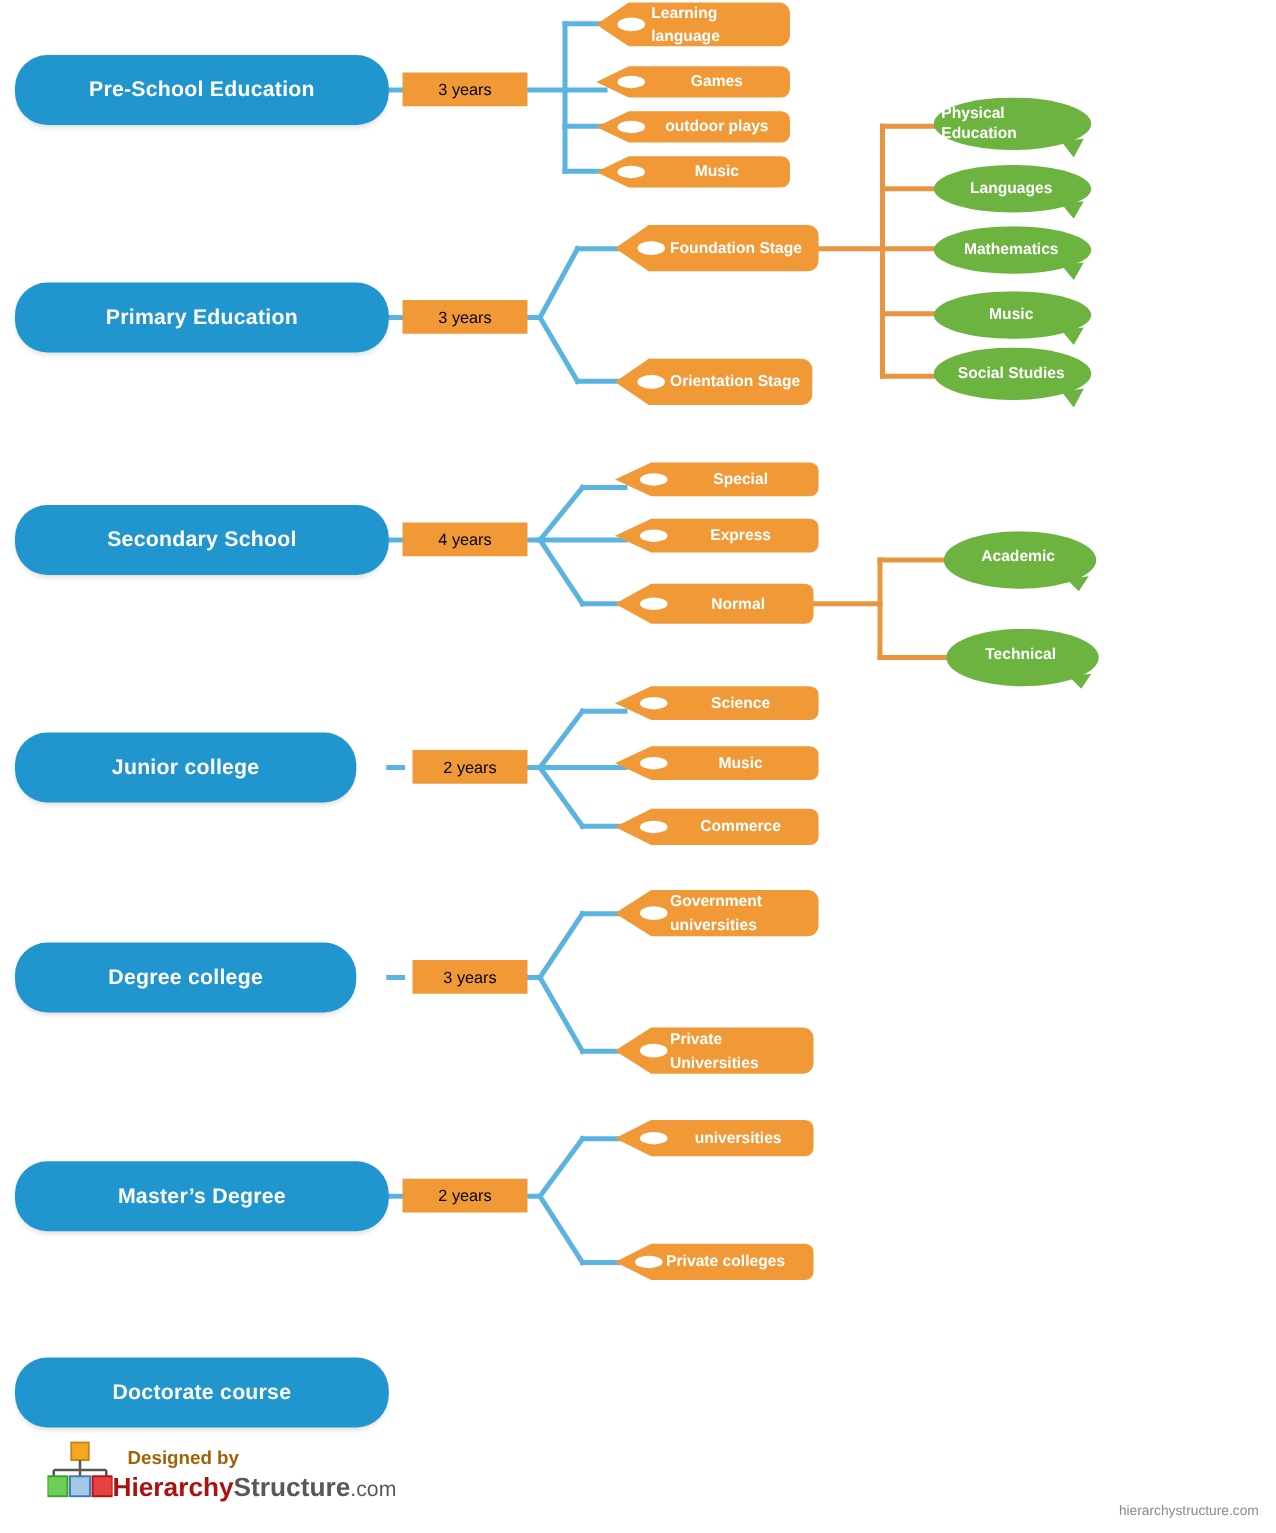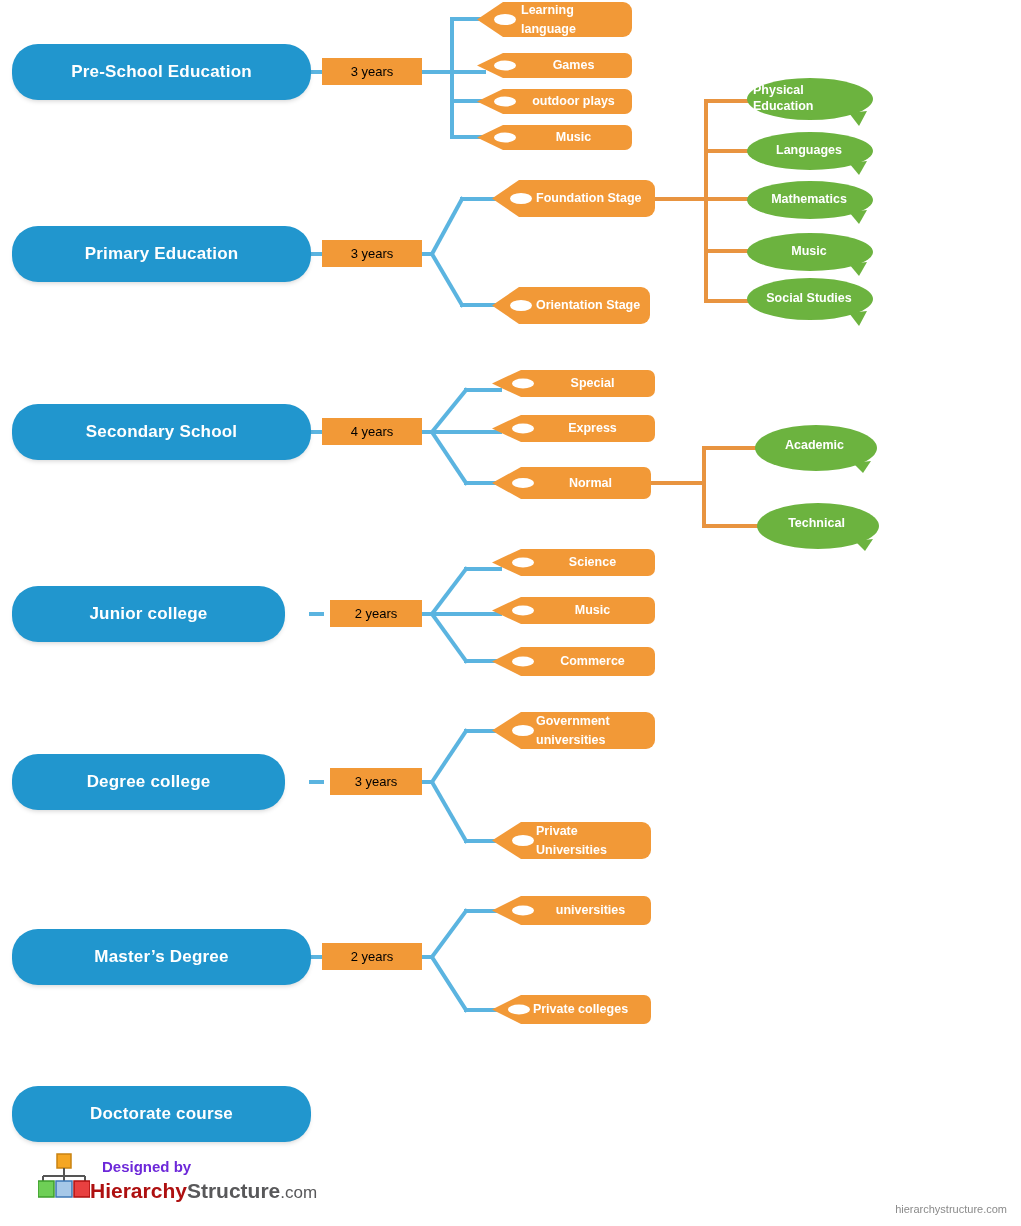--- a/index.html
+++ b/index.html
@@ -119,21 +119,21 @@
     top: 1150px;
     width: 360px;
     height: 62px;
   }
   #brand-designed {
     position: absolute;
     left: 64px;
     top: 8px;
     font-size: 15px;
     font-weight: bold;
-    color: #6d28d9;
+    color: #a16207;
   }
   #brand-wordmark {
     position: absolute;
     left: 52px;
     top: 29px;
     font-size: 21px;
     font-weight: bold;
     white-space: nowrap;
   }
   #brand-word-1 { color: #AE1010; }

